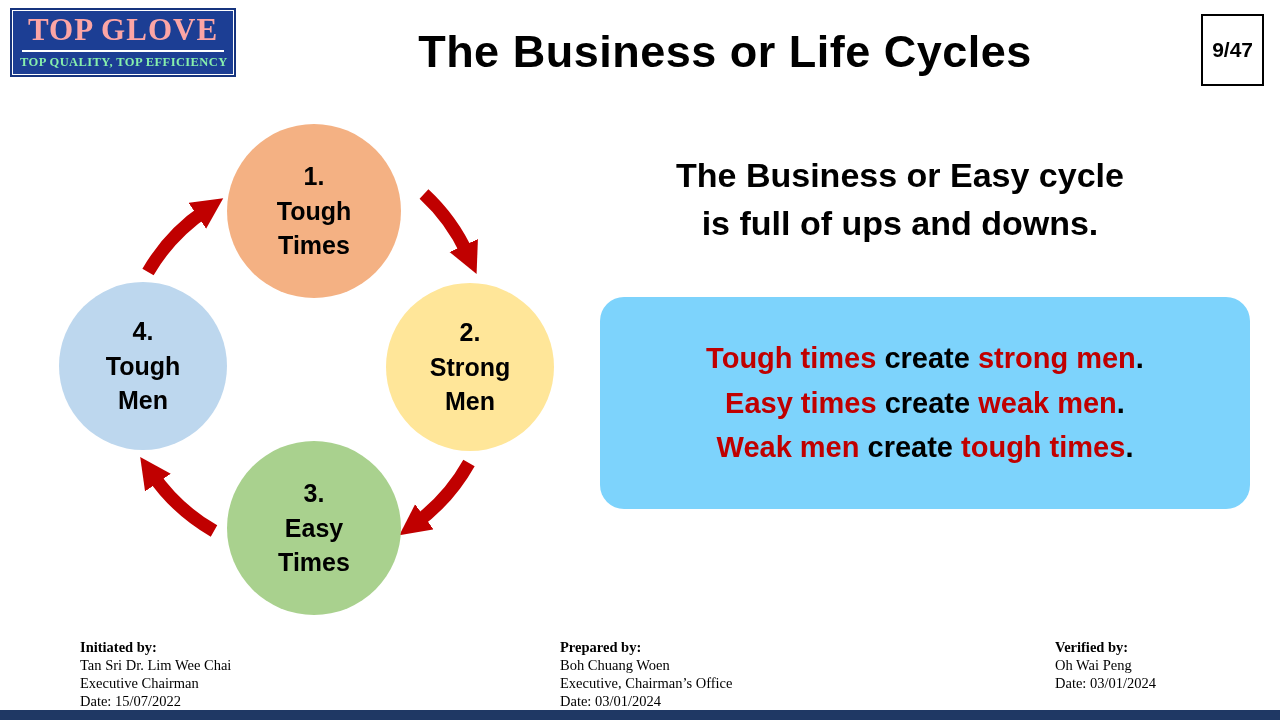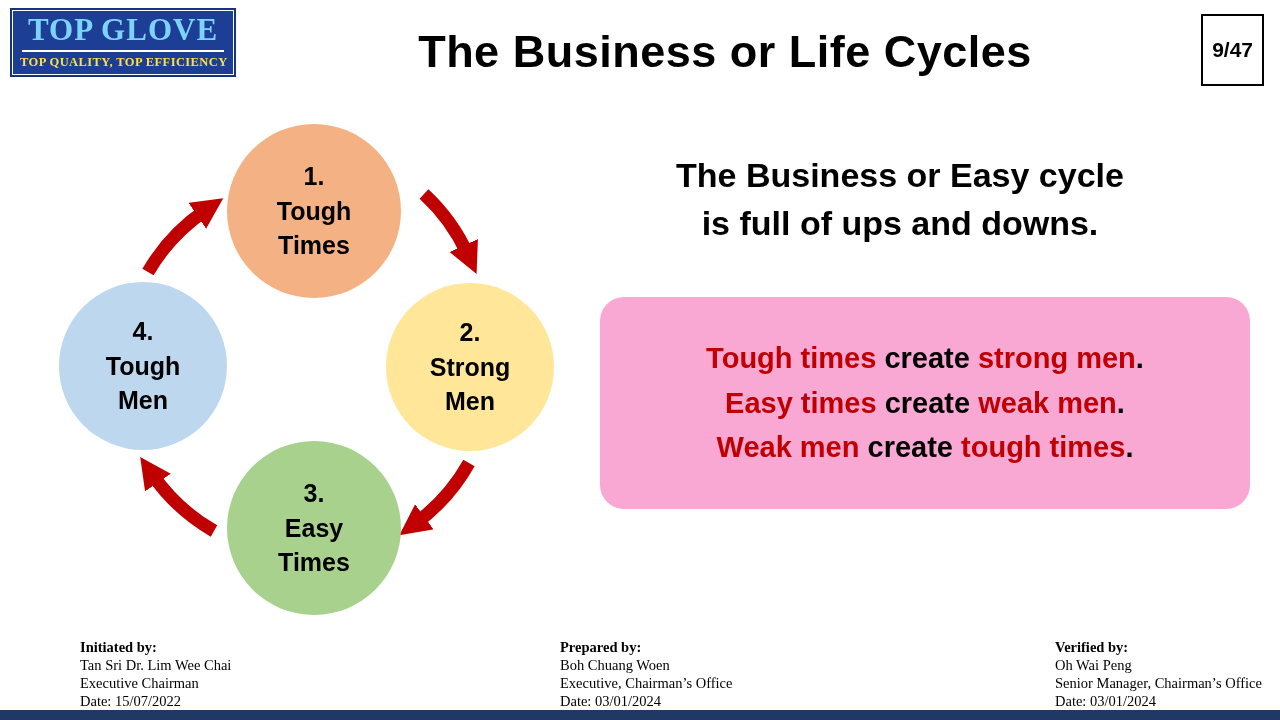--- a/index.html
+++ b/index.html
@@ -13,27 +13,27 @@
   }
   .slide { position:absolute; inset:0; width:1280px; height:720px; background:#fff; }
 
   
   .logo {
     position:absolute; left:10px; top:8px; width:226px;
     background:#1c3e94; border:2px solid #16347e;
     padding:3px 8px 5px; box-shadow:0 0 0 1px #ffffff inset;
   }
   .logo-name {
-    color:#7dd3fc; font-family:"Liberation Serif", serif; font-weight:bold;
+    color:#fca5a5; font-family:"Liberation Serif", serif; font-weight:bold;
     font-size:31px; line-height:1.12; text-align:center; letter-spacing:1px;
     white-space:nowrap;
   }
   .logo-divider { height:2px; background:#fff; margin:2px 2px 3px; }
   .logo-tagline {
-    color:#fde047; font-family:"Liberation Serif", serif; font-weight:bold;
+    color:#86efac; font-family:"Liberation Serif", serif; font-weight:bold;
     font-size:12.5px; text-align:center; letter-spacing:0.4px; white-space:nowrap;
   }
 
   
   .title {
     position:absolute; left:250px; top:26px; width:950px;
     text-align:center; font-size:45px; font-weight:bold; letter-spacing:0.5px;
   }
   .page-no {
     position:absolute; right:16px; top:14px;
@@ -54,21 +54,21 @@
   .c4 { left:59px;  top:282px; width:168px; height:168px; }
   .cl { display:block; }
 
   
   .heading {
     position:absolute; left:620px; top:152px; width:560px;
     text-align:center; font-size:34px; font-weight:bold; line-height:1.4;
   }
   .quote-box {
     position:absolute; left:600px; top:297px; width:650px; height:212px;
-    background:#f9a8d4; border-radius:24px;
+    background:#7dd3fc; border-radius:24px;
     display:flex; flex-direction:column; justify-content:center;
     text-align:center; font-size:29px; font-weight:bold; line-height:1.55;
   }
   .red { color:#c00000; }
 
   
   .footer-col {
     position:absolute; top:638px;
     font-family:"Liberation Serif", serif; font-size:14.5px; line-height:18px;
   }
@@ -158,18 +158,17 @@
   </div>
   <div class="footer-col" id="fc2">
     <span class="fl">Prepared by:</span>
     <span class="fv">Boh Chuang Woen</span>
     <span class="fv">Executive, Chairman’s Office</span>
     <span class="fv">Date: 03/01/2024</span>
   </div>
   <div class="footer-col" id="fc3">
     <span class="fl">Verified by:</span>
     <span class="fv">Oh Wai Peng</span>
-    <span class="fv">Senior Manager, Chairman’s Office</span>
     <span class="fv">Date: 03/01/2024</span>
   </div>
 
   <div class="bottom-bar"></div>
 </div>
 
 </body></html>

